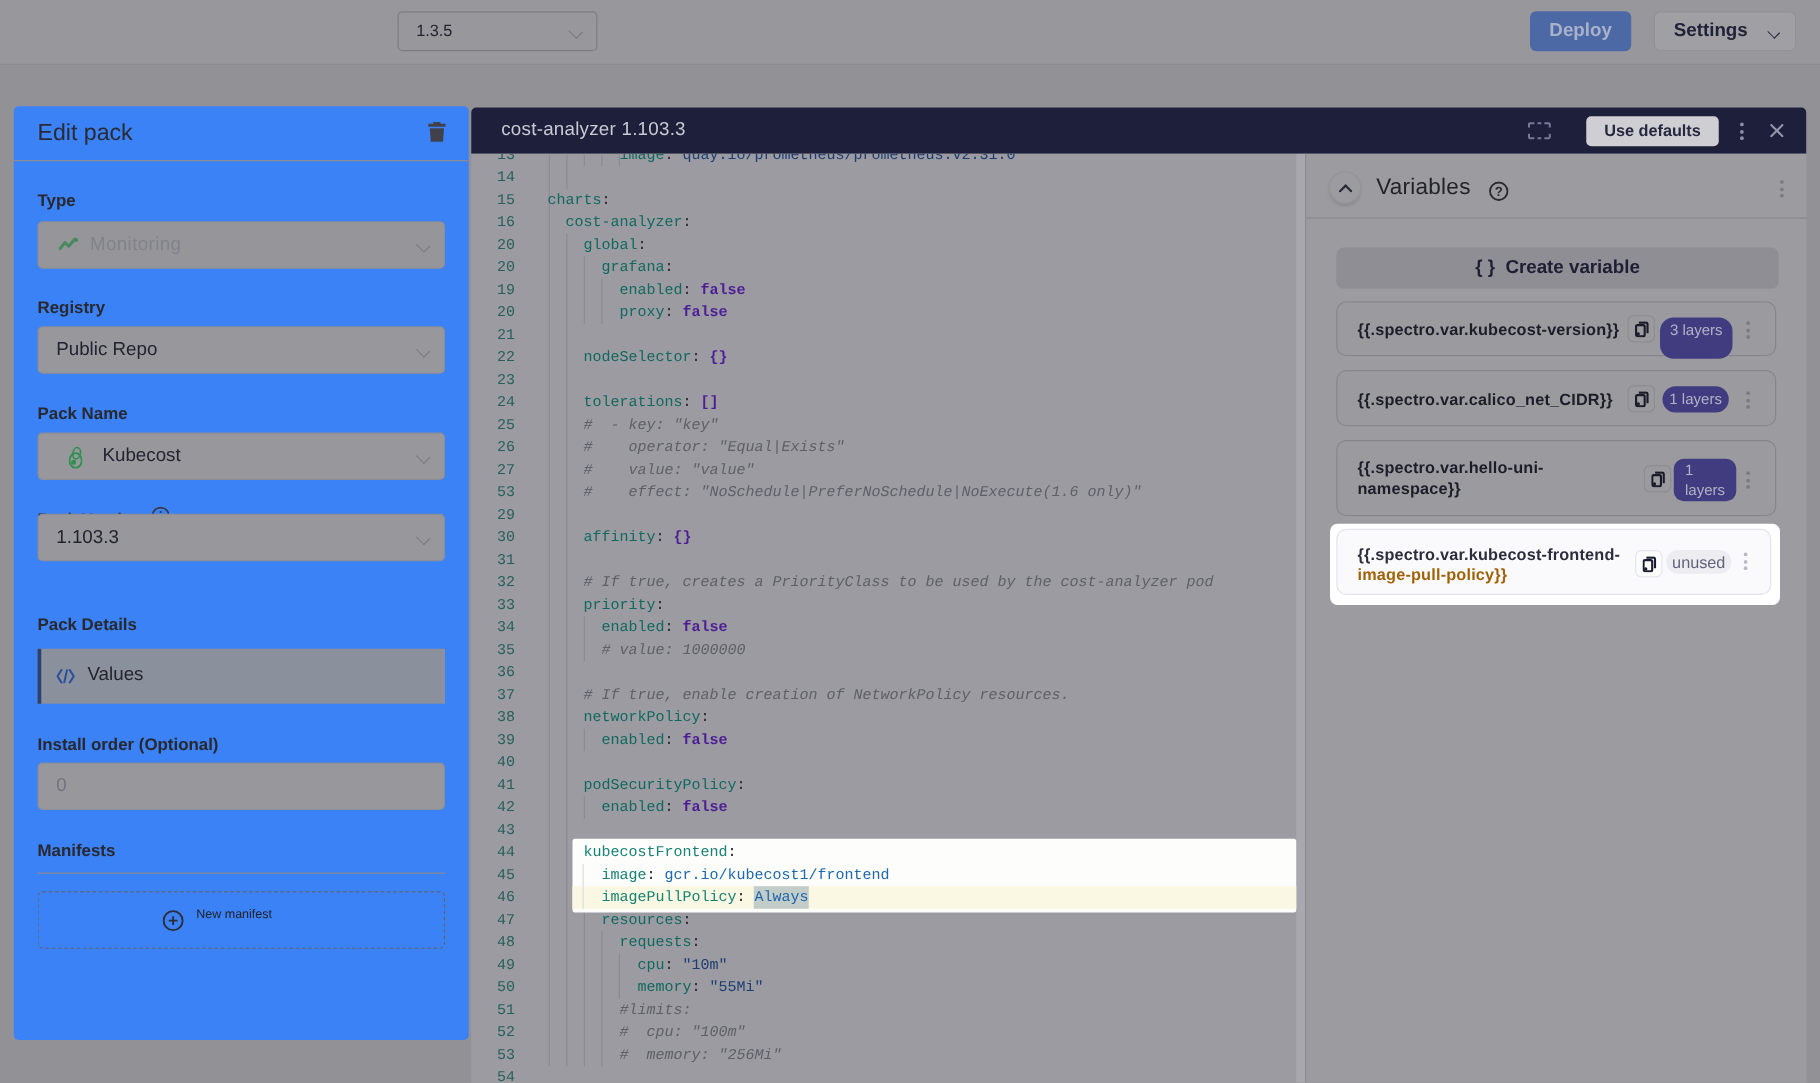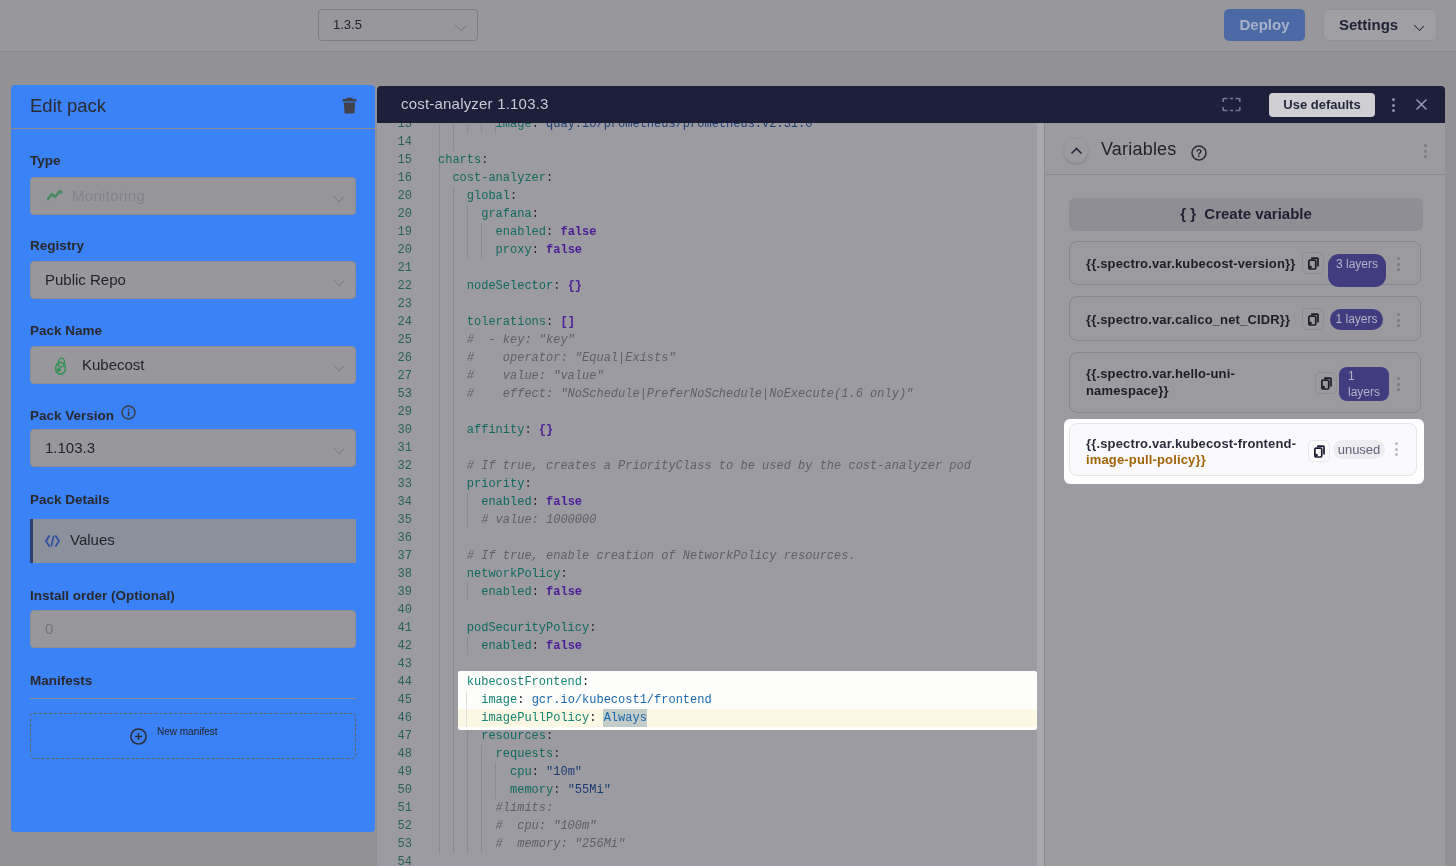--- a/index.html
+++ b/index.html
@@ -84,21 +84,21 @@
       </svg>
    <div class="tx" style="left:51px">Kubecost</div>
       <div class="chev"></div>
  </div>
  <div class="lab" style="top:323px">Pack Version</div>
  <svg style="position:absolute;left:110px;top:320px" width="15" height="15" viewBox="0 0 15 15">
       <circle cx="7.5" cy="7.5" r="6.5" fill="none" stroke="#3a3a42" stroke-width="1.4"></circle>
       <rect x="6.8" y="6.5" width="1.5" height="4.5" fill="#3a3a42"></rect>
       <rect x="6.8" y="3.8" width="1.5" height="1.6" fill="#3a3a42"></rect>
     </svg>
- <div class="field" style="top:344px">
+ <div class="field" style="top:326px">
       <div class="tx">1.103.3</div>
       <div class="chev"></div>
     </div>
  <div class="lab" style="top:407px">Pack Details</div>
  <div style="position:absolute;left:19px;top:434px;width:326px;height:44px;background:#8b909d;border-left:3px solid #2c4170">
    <svg style="position:absolute;left:12px;top:16px" width="15" height="12" viewBox="0 0 15 12">
         <path d="M4.2 1 1 6l3.2 5M10.8 1 14 6l-3.2 5" fill="none" stroke="#2b4f9e" stroke-width="1.7" stroke-linecap="round" stroke-linejoin="round"></path>
         <path d="M8.6 1.2 6.4 10.8" stroke="#2b4f9e" stroke-width="1.6" stroke-linecap="round"></path>
       </svg>
    <div style="position:absolute;left:37px;top:12px;font-size:15px;color:#23232b">Values</div>

